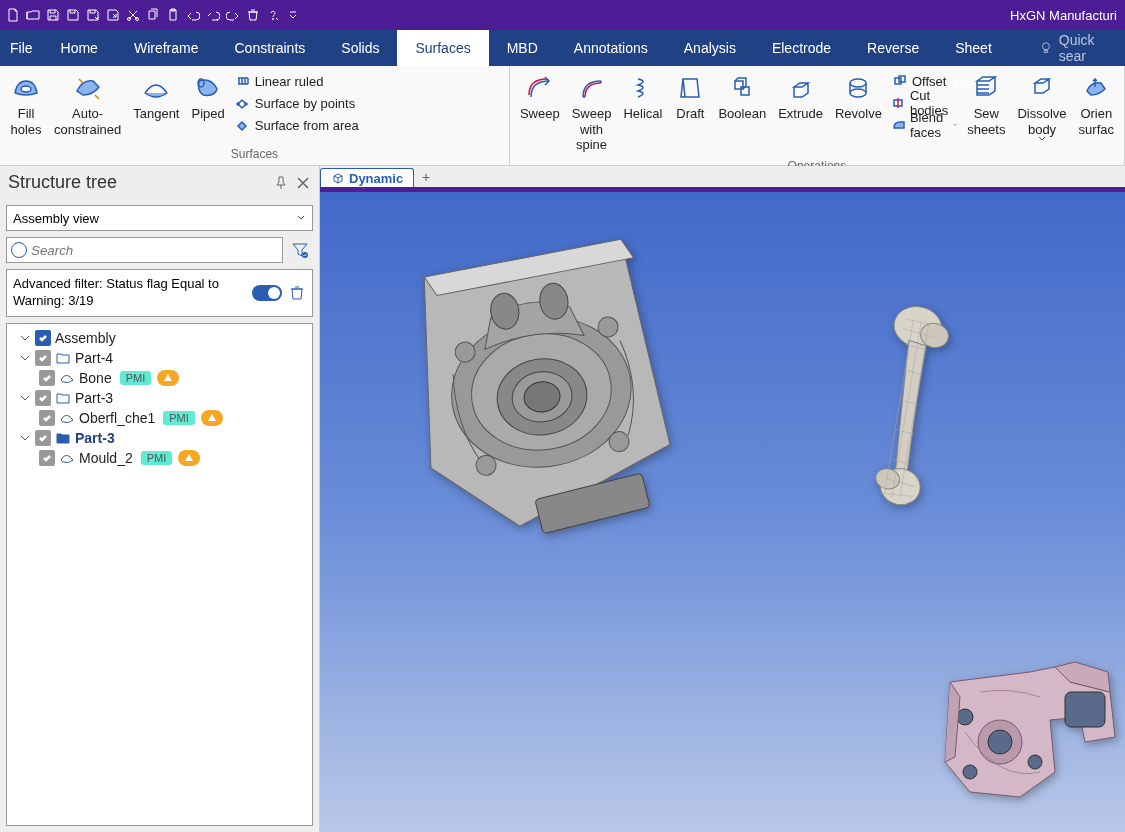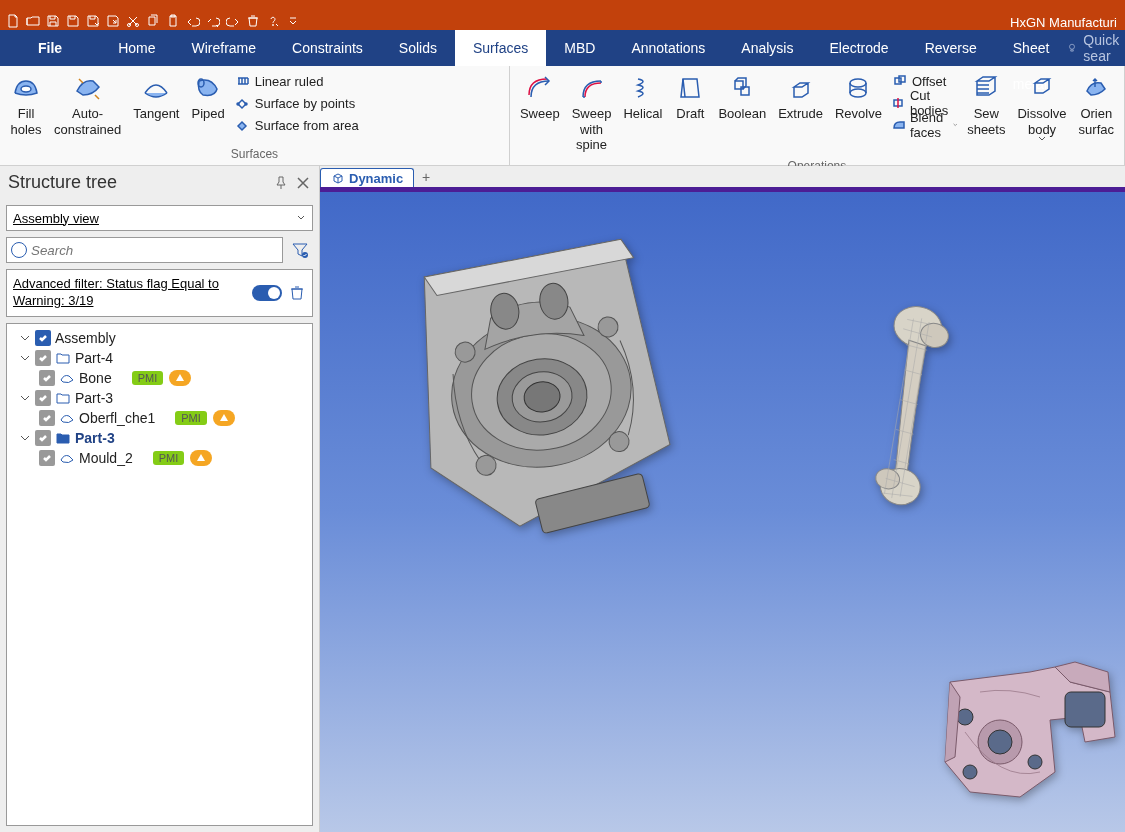--- a/index.html
+++ b/index.html
@@ -1,29 +1,29 @@
 <!DOCTYPE html>
 <html><head>
 <meta charset="utf-8">
 <style>
 * { box-sizing: border-box; margin: 0; padding: 0; font-family: "Segoe UI", Arial, sans-serif; }
 body { width: 1125px; height: 832px; overflow: hidden; background: #fff; }
 
 
-.titlebar { height: 30px; background: #c2410c; color: #fff; display: flex; align-items: flex-end; padding: 0 4px; font-size: 13px; }
+.titlebar { height: 30px; background: #4c1d95; color: #fff; display: flex; align-items: center; padding: 0 4px; font-size: 13px; }
 .qat { display: flex; gap: 2px; align-items: center; }
 .qat-icon { width: 18px; height: 18px; display: flex; align-items: center; justify-content: center; cursor: pointer; }
 .qat-icon svg { stroke: #fff; fill: none; }
 .title-text { margin-left: auto; padding-right: 4px; }
 
 
 .menubar { height: 36px; background: #204285; color: #fff; display: flex; align-items: center; }
 .menu-tab { padding: 0 18px; height: 36px; line-height: 36px; font-size: 14px; cursor: pointer; }
 .menu-tab.active { background: #fff; color: #204285; }
-.menu-tab:first-child { padding: 0 38px; font-weight: bold; }
+.menu-tab:first-child { padding: 0 10px; }
 .quick-search { margin-left: auto; display: flex; align-items: center; color: #b8c5e0; gap: 6px; padding-right: 8px; font-size: 14px; }
 
 
 .ribbon { height: 100px; background: #f9f9f9; border-bottom: 1px solid #d0d0d0; display: flex; }
 .ribbon-group { border-right: 1px solid #d0d0d0; display: flex; flex-direction: column; }
 .ribbon-group-content { flex: 1; display: flex; align-items: flex-start; padding: 4px; }
 .ribbon-group-label { text-align: center; font-size: 12px; color: #666; padding-bottom: 4px; }
 .rb-btn-large { display: flex; flex-direction: column; align-items: center; padding: 2px 6px; cursor: pointer; font-size: 13px; color: #222; }
 .rb-btn-large .icon-slot { width: 32px; height: 32px; margin-bottom: 2px; display: flex; align-items: center; justify-content: center; }
 .rb-btn-large span { text-align: center; line-height: 1.2; }
@@ -34,21 +34,21 @@
 .amber-icon { stroke: #d1841e; fill: none; stroke-width: 1.5; }
 
 
 .main { display: flex; height: 666px; }
 
 
 .tree-panel { width: 320px; background: #eee; border-right: 1px solid #ccc; display: flex; flex-direction: column; }
 .tree-header { display: flex; align-items: center; padding: 6px 8px; font-size: 18px; color: #333; }
 .tree-header-title { flex: 1; }
 .tree-header-icon { width: 16px; height: 16px; cursor: pointer; margin-left: 6px; color: #666; }
-.tree-controls { padding: 6px; display: flex; flex-direction: column; gap: 6px; text-decoration: underline; }
+.tree-controls { padding: 6px; display: flex; flex-direction: column; gap: 6px; }
 .tree-select { width: 100%; height: 26px; background: #fff; border: 1px solid #999; padding: 0 6px; font-size: 13px; display: flex; align-items: center; justify-content: space-between; cursor: pointer; }
 .tree-search-row { display: flex; gap: 4px; }
 .tree-search { flex: 1; height: 26px; background: #fff; border: 1px solid #999; padding: 0 6px 0 24px; font-size: 13px; position: relative; }
 .tree-search input { border: none; outline: none; width: 100%; height: 100%; font-style: italic; color: #777; background: transparent; }
 .tree-search::before { content: ""; position: absolute; left: 4px; top: 4px; width: 14px; height: 14px; border: 1.5px solid #2a5db0; border-radius: 50%; }
 .tree-filter-btn { width: 26px; height: 26px; display: flex; align-items: center; justify-content: center; cursor: pointer; }
 .filter-box { background: #fff; border: 1px solid #999; padding: 6px; font-size: 13px; display: flex; align-items: center; gap: 6px; }
 .filter-text { flex: 1; line-height: 1.3; }
 .toggle { width: 30px; height: 16px; background: #2a5db0; border-radius: 8px; position: relative; cursor: pointer; }
 .toggle::after { content: ""; position: absolute; right: 2px; top: 2px; width: 12px; height: 12px; background: #fff; border-radius: 50%; }
@@ -59,21 +59,21 @@
 .tree-node.l1 { padding-left: 8px; }
 .tree-node.l2 { padding-left: 8px; }
 .tree-node.l3 { padding-left: 28px; }
 .chev { width: 12px; height: 12px; cursor: pointer; }
 .chk { width: 16px; height: 16px; background: #2a5db0; border-radius: 2px; display: flex; align-items: center; justify-content: center; cursor: pointer; }
 .chk.gray { background: #999; }
 .chk svg { stroke: #fff; stroke-width: 2.5; fill: none; }
 .node-icon { width: 16px; height: 16px; }
 .node-label { color: #222; }
 .node-label.bold { font-weight: 600; color: #204285; }
-.pmi-badge { background: #84cc16; color: #555; border-radius: 3px; padding: 1px 6px; font-size: 11px; margin-left: 16px; }
+.pmi-badge { background: #5eead4; color: #555; border-radius: 3px; padding: 1px 6px; font-size: 11px; margin-left: 4px; }
 .warn-badge { width: 22px; height: 16px; background: #f5a623; border-radius: 10px; display: flex; align-items: center; justify-content: center; margin-left: 2px; }
 .warn-badge svg { fill: #fff; }
 
 
 .viewport-wrap { flex: 1; display: flex; flex-direction: column; }
 .vp-tabs { height: 26px; background: #eee; border-bottom: 5px solid #4c1d95; display: flex; align-items: stretch; }
 .vp-tab { border: 1px solid #2a5db0; border-bottom: none; background: #fff; color: #2a5db0; font-weight: 600; font-size: 13px; padding: 0 10px; display: flex; align-items: center; gap: 4px; border-radius: 3px 3px 0 0; margin-top: 2px; cursor: pointer; }
 .vp-tab-add { width: 24px; display: flex; align-items: center; justify-content: center; color: #666; cursor: pointer; font-size: 14px; }
 .viewport { flex: 1; background: linear-gradient(to bottom, #4169c8 0%, #6a8dd8 50%, #b8c8e8 100%); position: relative; }
 .model { position: absolute; }

